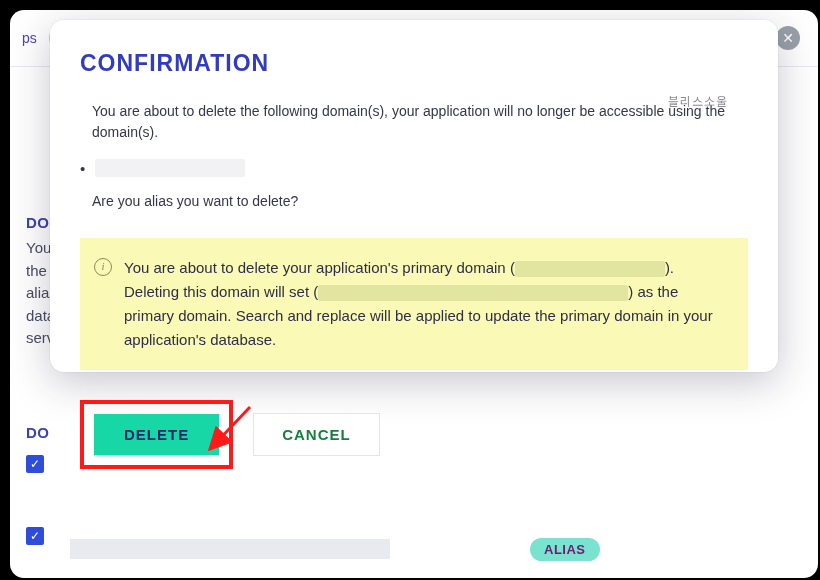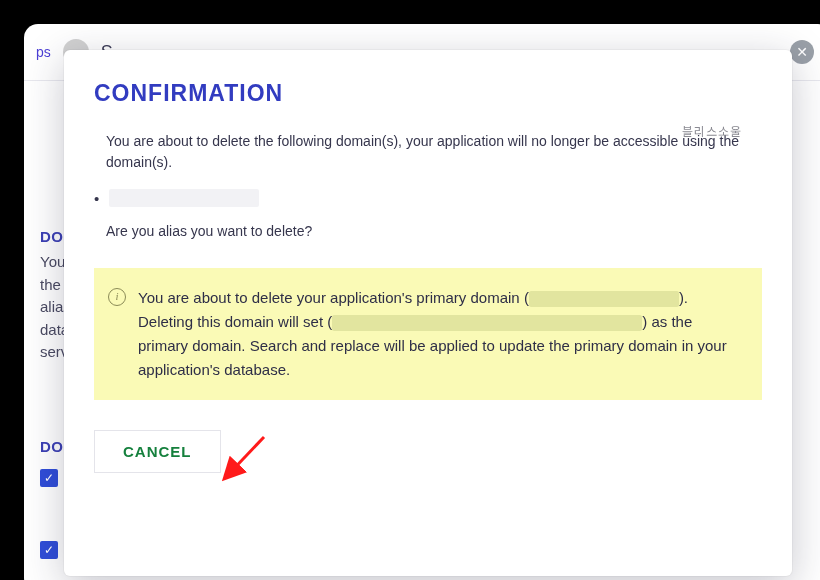--- a/index.html
+++ b/index.html
@@ -1,21 +1,21 @@
 <!DOCTYPE html>
 <html><head>
 <meta charset="utf-8">
 <style>
   html,body{margin:0;padding:0;font-family:-apple-system,BlinkMacSystemFont,"Segoe UI",Arial,sans-serif;}
   body{background:#000;}
   .frame{
     box-sizing:border-box;
     width:820px;height:580px;
     background:#000;
-    padding:24px;
+    padding:10px;
     position:relative;
   }
   .viewport{
     width:808px;height:568px;
     background:#fff;
     border-radius:14px;
     position:relative;
     overflow:hidden;
   }
   
@@ -47,31 +47,31 @@
   .chk{
     width:18px;height:18px;background:#2f4dd8;border-radius:2px;
     display:flex;align-items:center;justify-content:center;color:#fff;font-size:12px;
   }
   .bg-bottom{
     position:absolute;left:60px;right:20px;bottom:14px;height:30px;display:flex;align-items:center;
   }
   .grey-bar{flex:0 0 320px;height:20px;background:#e9e9f0;}
   .alias-pill{
     margin-left:140px;
-    background:#79e3cf;color:#1d4ed8;border-radius:14px;
+    background:#79e3cf;color:#701a75;border-radius:14px;
     font-size:13px;font-weight:600;padding:4px 14px;letter-spacing:.5px;
   }
 
   
   .modal{
     position:absolute;
-    left:40px;top:26px;
-    width:728px;height:526px;
+    left:40px;top:10px;
+    width:728px;height:352px;
     background:#fff;
-    border-radius:6px;
+    border-radius:14px;
     box-shadow:0 10px 40px rgba(30,30,60,.25), 0 0 0 1px rgba(0,0,0,.03);
     box-sizing:border-box;
     padding:30px 30px 24px 30px;
     color:#36364d;
   }
   .modal h2{
     margin:0 0 24px 0;
     color:#323cc0;
     font-size:23px;
     letter-spacing:1px;
@@ -178,20 +178,23 @@
       <p>Are you alias you want to delete?</p>
 
       <span class="wm">블리스소울</span>
 
       <div class="notice">
         <span class="info">i</span>
         <span>You are about to delete your application's primary domain (</span><span class="blurG" style="width:150px"></span><span>). Deleting this domain will set (</span><span class="blurG" style="width:310px"></span><span>) as the primary domain. Search and replace will be applied to update the primary domain in your application's database.</span>
       </div>
 
       <div class="actions">
+        <span class="redbox">
+          <button class="btn-del">DELETE</button>
+        </span>
         <button class="btn-cancel">CANCEL</button>
       </div>
 
       <svg class="arrow" viewBox="0 0 60 60">
         <defs>
           <marker id="ah" markerWidth="8" markerHeight="8" refX="6" refY="4" orient="auto">
             <path d="M0,0 L8,4 L0,8 Z" fill="#ff1a1a"></path>
           </marker>
         </defs>
         <line x1="50" y1="5" x2="12" y2="45" stroke="#ff1a1a" stroke-width="3" marker-end="url(#ah)"></line>

